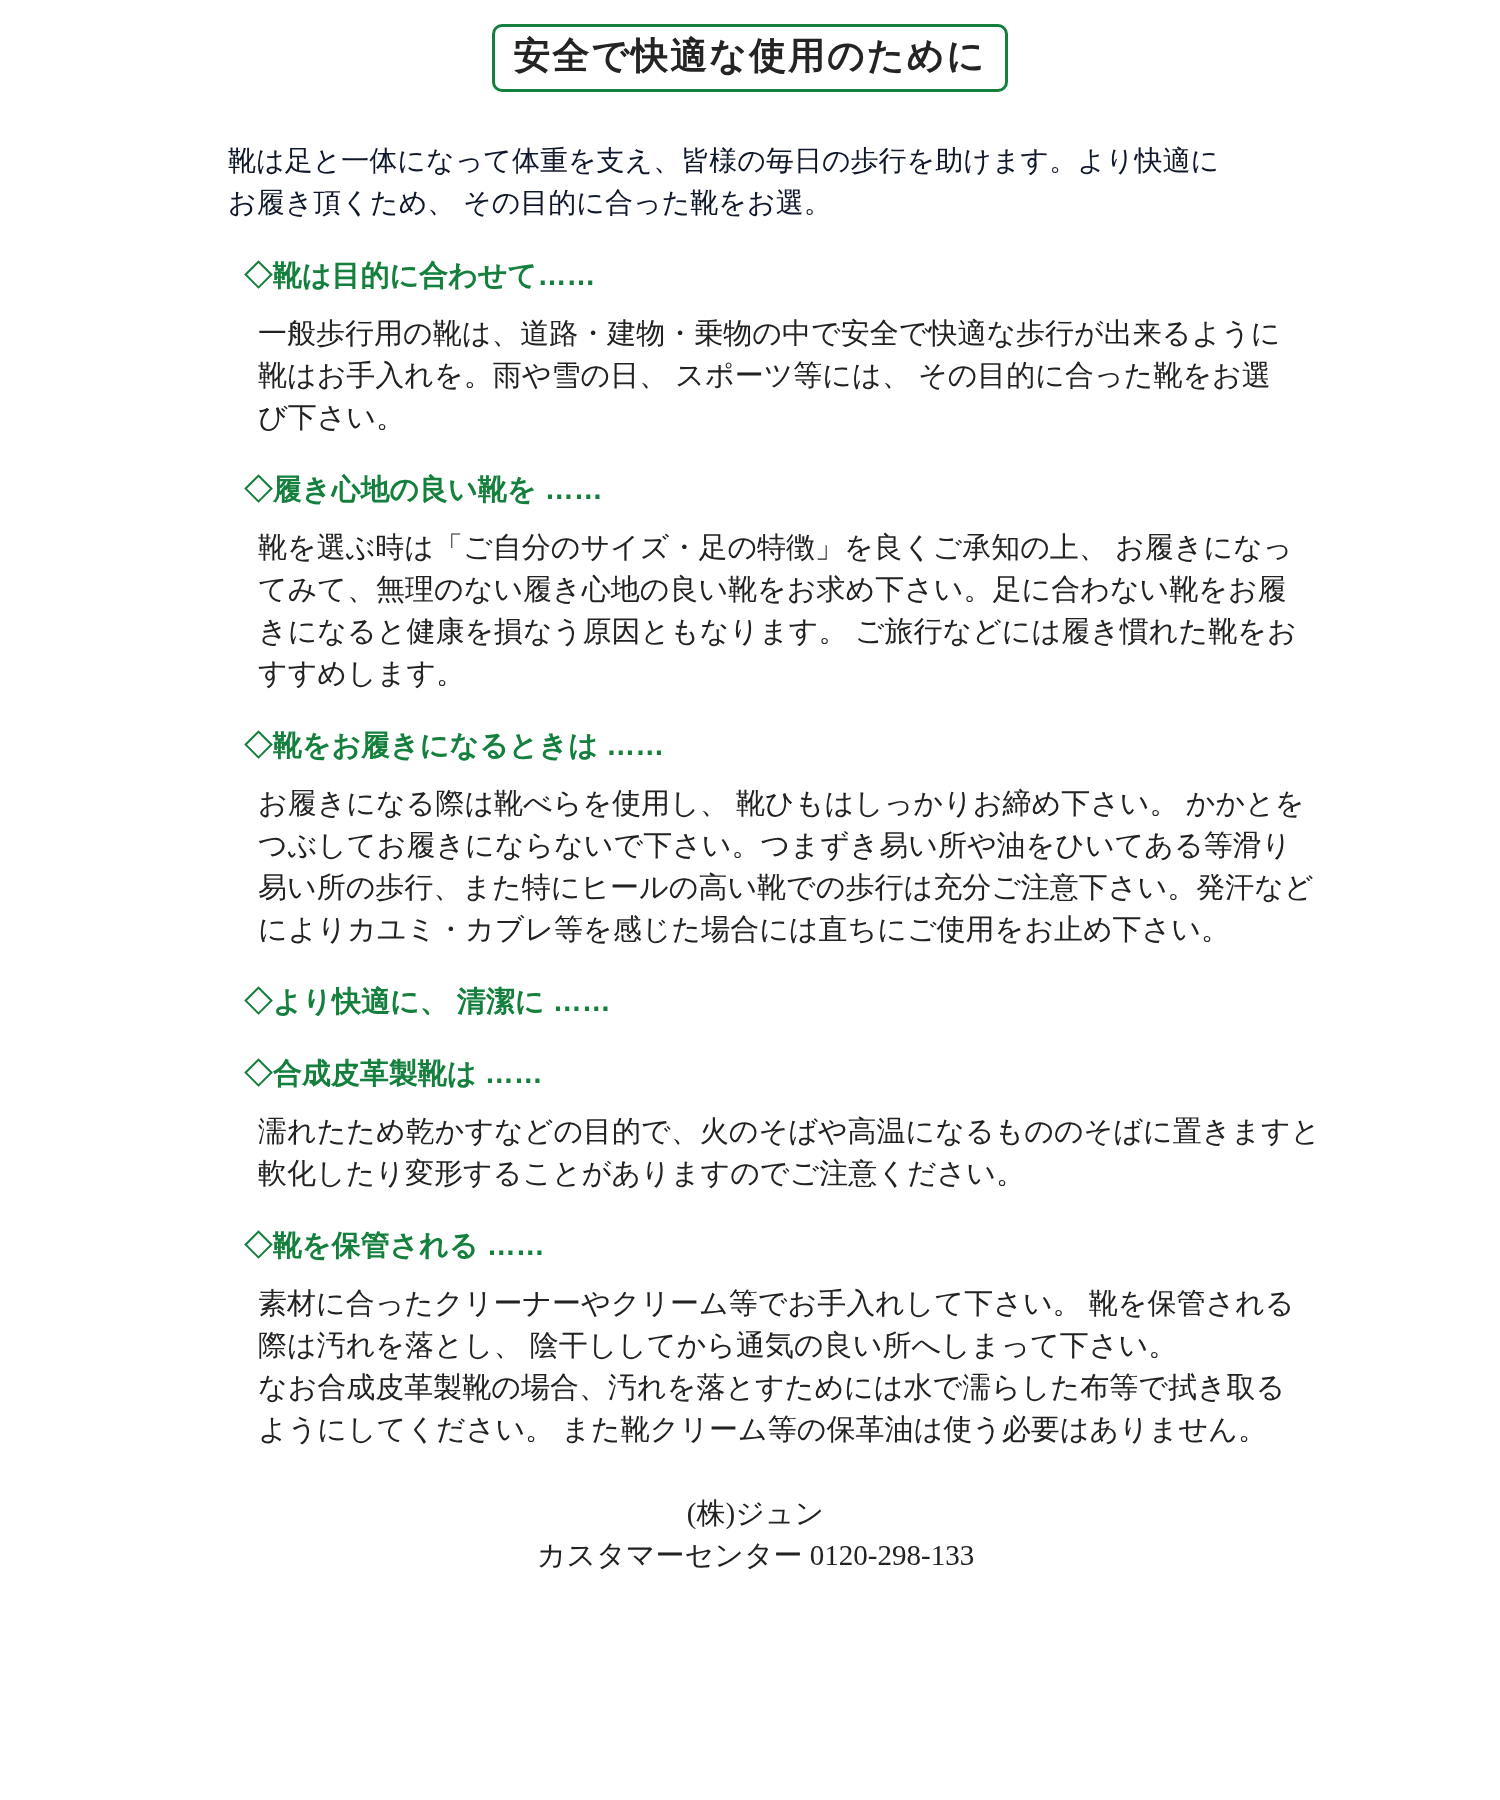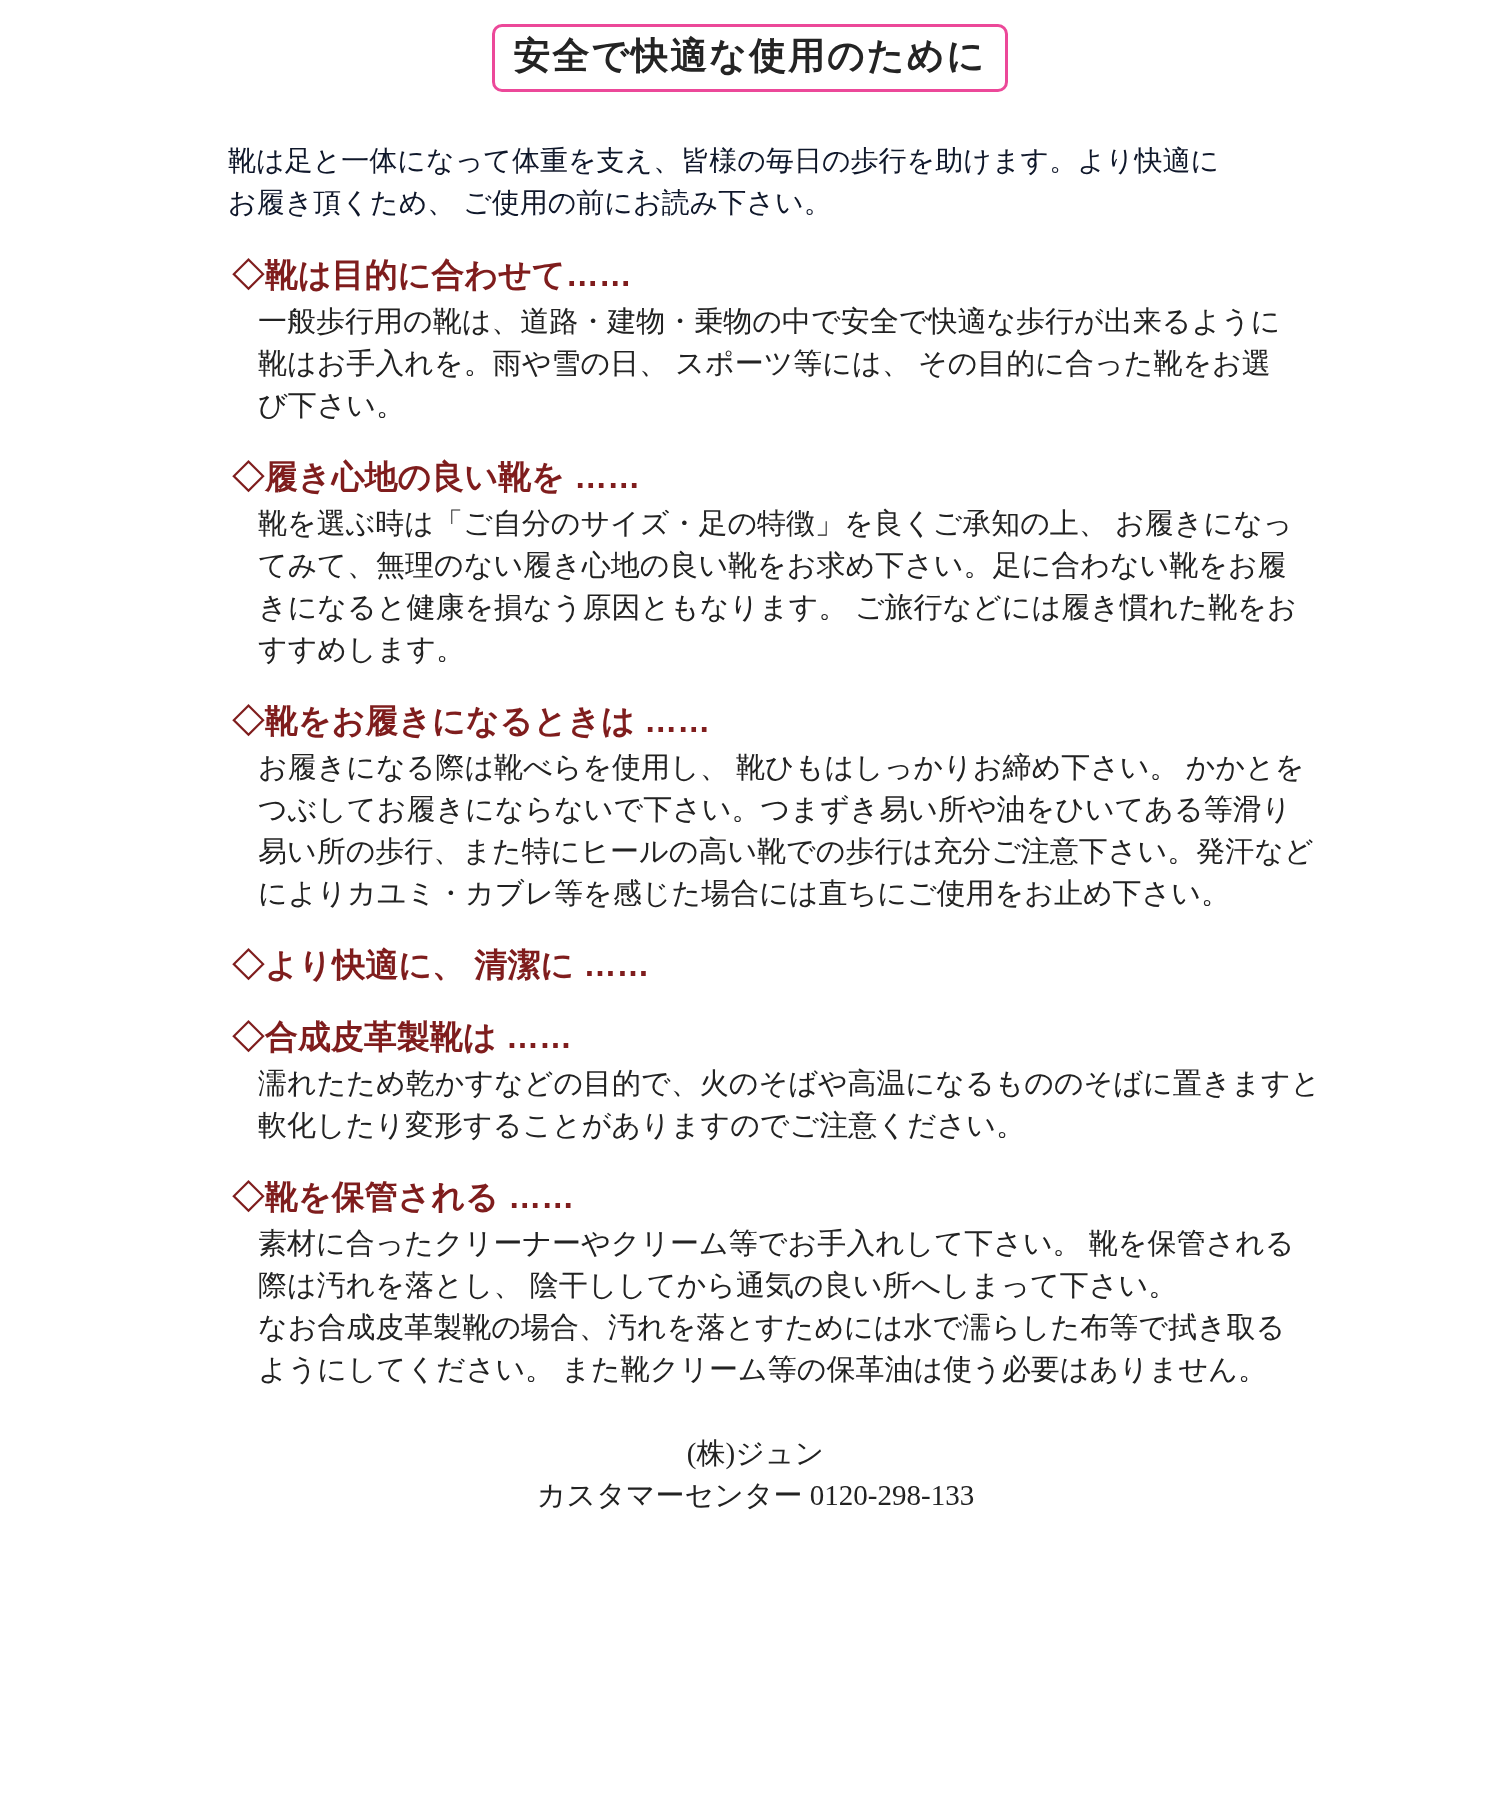--- a/index.html
+++ b/index.html
@@ -16,21 +16,21 @@
     color: #222222;
     overflow: hidden;
     box-sizing: border-box;
     padding-top: 24px;
     font-family: "Liberation Serif", serif;
   }
   .title-box {
     display: block;
     width: fit-content;
     margin: 0 auto;
-    border: 3px solid #ec4899;
+    border: 3px solid #15803d;
     border-radius: 10px;
     padding: 4px 18px 8px 18px;
     font-size: 37px;
     font-weight: 600;
     letter-spacing: 2px;
     font-family: "Liberation Serif", serif;
     color: #242424;
   }
   .content {
     margin-left: 228px;
@@ -39,26 +39,26 @@
   .intro {
     margin-top: 48px;
     font-family: "Liberation Sans", sans-serif;
     font-size: 28px;
     line-height: 42px;
     color: #0f172a;
   }
   .intro .intro-line { white-space: nowrap; }
   .section { margin-top: 30px; }
   .section-heading {
-    margin: 4px;
+    margin: 16px;
     font-family: "Liberation Sans", sans-serif;
     font-weight: bold;
-    font-size: 33px;
+    font-size: 29px;
     line-height: 42px;
-    color: #7f1d1d;
+    color: #15803d;
     white-space: nowrap;
   }
   .section-body { margin-top: 2px; }
   .body-line {
     padding-left: 30px;
     font-family: "Liberation Serif", serif;
     font-size: 29px;
     line-height: 42px;
     color: #222222;
     white-space: nowrap;
@@ -76,21 +76,21 @@
 <body>
 
 <div class="page">
 
   <div class="title-box">安全で快適な使用のために</div>
 
   <div class="content">
 
     <div class="intro">
       <div class="intro-line">靴は足と一体になって体重を支え、皆様の毎日の歩行を助けます。より快適に</div>
-      <div class="intro-line">お履き頂くため、 ご使用の前にお読み下さい。</div>
+      <div class="intro-line">お履き頂くため、 その目的に合った靴をお選。</div>
     </div>
 
     <div id="sections">
   <section class="section">
     <h2 class="section-heading">◇靴は目的に合わせて……</h2>
     <div class="section-body">
             <div class="body-line">一般歩行用の靴は、道路・建物・乗物の中で安全で快適な歩行が出来るように</div>
             <div class="body-line">靴はお手入れを。雨や雪の日、 スポーツ等には、 その目的に合った靴をお選</div>
             <div class="body-line">び下さい。</div>
           </div>

